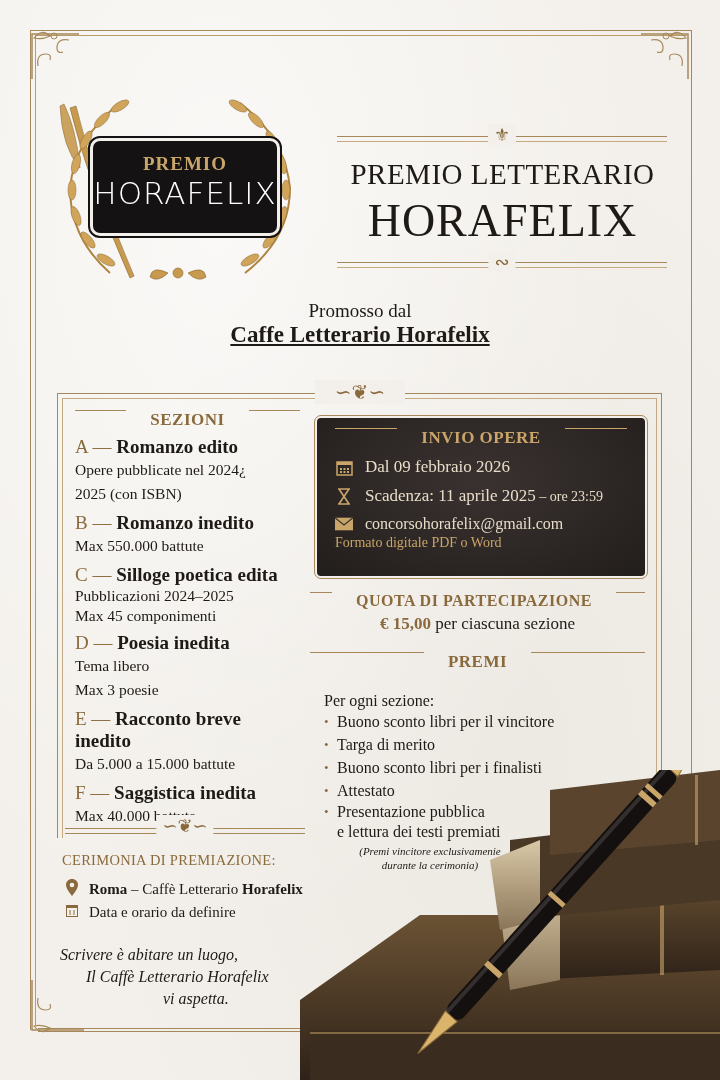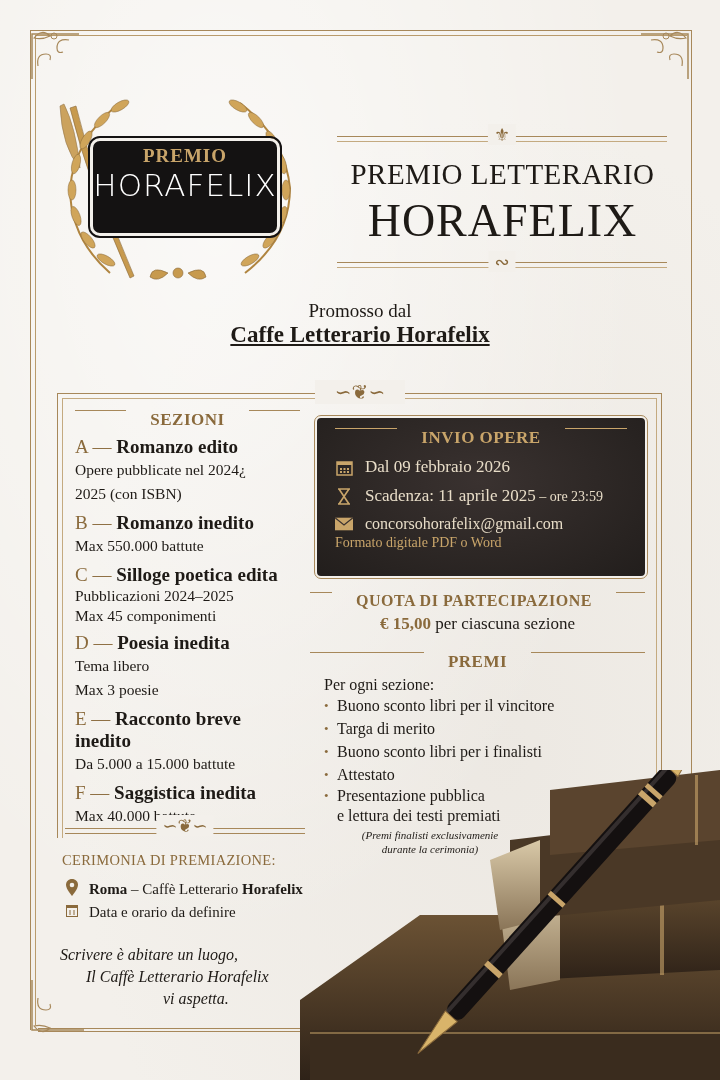--- a/index.html
+++ b/index.html
@@ -20,21 +20,21 @@
   .frame-inner { left: 35px; top: 35px; width: 652px; height: 990px; border: 1px solid #b99b6c; border-bottom:none; border-right:none;}
   .corner { width: 60px; height: 60px; }
 
   
   .logo { left: 50px; top: 88px; width: 255px; height: 205px; }
   .logo-plaque {
     position: absolute; left: 40px; top: 50px; width: 190px; height: 98px;
     background: #141212; border: 3px solid #f3f0eb; outline: 2px solid #141212;
     border-radius: 10px; text-align: center;
   }
-  .logo-premio { font-family: "Liberation Serif", serif; color: #c9a56a; font-size: 19px; letter-spacing: 1px; margin-top: 4px; font-weight: bold;}
+  .logo-premio { font-family: "Liberation Serif", serif; color: #c9a56a; font-size: 19px; letter-spacing: 1px; margin-top: 12px; font-weight: bold;}
   .logo-name { font-family: "DejaVu Sans", sans-serif; color: #fff; font-size: 31px; letter-spacing: 1px; margin-top: 0; font-weight: 300;}
 
   
   .title-rule { left: 337px; width: 330px; height: 6px; border-top: 1.5px solid #a7885a; border-bottom: 1px solid #c4aa80; }
   .flourish { font-size: 18px; color: #8a6a3c; background: #f3f0eb; padding: 0 6px; position: absolute; left: 50%; transform: translateX(-50%); top: -13px; }
   .title1 { left: 320px; top: 158px; width: 365px; text-align: center; font-family: "Liberation Serif", serif; font-size: 29px; letter-spacing: 0.5px; }
   .title2 { left: 320px; top: 194px; width: 365px; text-align: center; font-family: "Liberation Serif", serif; font-size: 46px; letter-spacing: 1px; }
 
   .promoted { left: 180px; top: 300px; width: 360px; text-align: center; font-family: "Liberation Serif", serif; font-size: 19px; }
   .promoter { left: 180px; top: 322px; width: 360px; text-align: center; font-family: "Liberation Serif", serif; font-size: 23px; font-weight: bold; text-decoration: underline; }
@@ -65,21 +65,21 @@
   .invio-row .txt small { font-size: 14px; }
   .invio-format { margin-top: 2px; font-size: 14px; color: #c9a56a; }
 
   .quota { left: 310px; top: 592px; width: 335px; font-family: "Liberation Serif", serif; }
   .quota .sec-head { font-size: 16px; }
   .quota-text { text-align: center; font-size: 17px; margin-top: 4px; }
   .quota-text b { color: #8a6a3c; }
 
   .premi { left: 310px; top: 652px; width: 335px; font-family: "Liberation Serif", serif; }
   .premi .sec-head { font-size: 17px; }
-  .premi-intro { font-size: 16px; margin: 4px 0 0 14px; }
+  .premi-intro { font-size: 16px; margin: 20px 0 0 14px; }
   .premi-list { list-style: none; margin-left: 14px; }
   .premi-list li { font-size: 16px; line-height: 23px; position: relative; padding-left: 13px; }
   .premi-list li::before { content: "•"; color: #8a6a3c; position: absolute; left: 0; font-size: 13px; }
   .premi-note { font-style: italic; font-size: 11px; text-align: center; width: 200px; margin-left: 20px; line-height: 14px; margin-top: 2px;}
 
   
   .bottom-rule { left: 65px; top: 828px; width: 240px; height: 6px; border-top: 1px solid #a7885a; border-bottom: 1px solid #a7885a; }
   .cer-head { left: 62px; top: 852px; font-family: "Liberation Serif", serif; font-size: 14.5px; color: #8a6a3c; letter-spacing: 0.3px; }
   .cer-row { left: 65px; display: flex; align-items: center; gap: 10px; font-family: "Liberation Serif", serif; font-size: 15px; }
   .cer-row .icon { width: 14px; color: #8a6a3c; text-align:center; }
@@ -258,21 +258,21 @@
   <div class="premi-intro">Per ogni sezione:</div>
   <ul class="premi-list">
     <li>Buono sconto libri per il vincitore</li>
     <li>Targa di merito</li>
     <li>Buono sconto libri per i finalisti</li>
     <li>Attestato</li>
     <li style="line-height:20px">Presentazione pubblica</li>
   </ul>
   <div style="margin-left:27px;font-size:16px;line-height:20px">e lettura dei testi premiati</div>
   <div class="premi-note">
-    <div>(Premi finalisti exclusivamenie</div>
+    <div>(Premi vincitore exclusivamenie</div>
     <div>durante la cerimonia)</div>
   </div>
 </div>
 
 <div class="abs bottom-rule">
     <span class="flourish" style="top:-14px">∽❦∽</span>
   </div>
 <div class="abs cer-head">CERIMONIA DI PREMIAZIONE:</div>
 <div class="abs cer-row" style="top:879px">
   <span class="icon">

